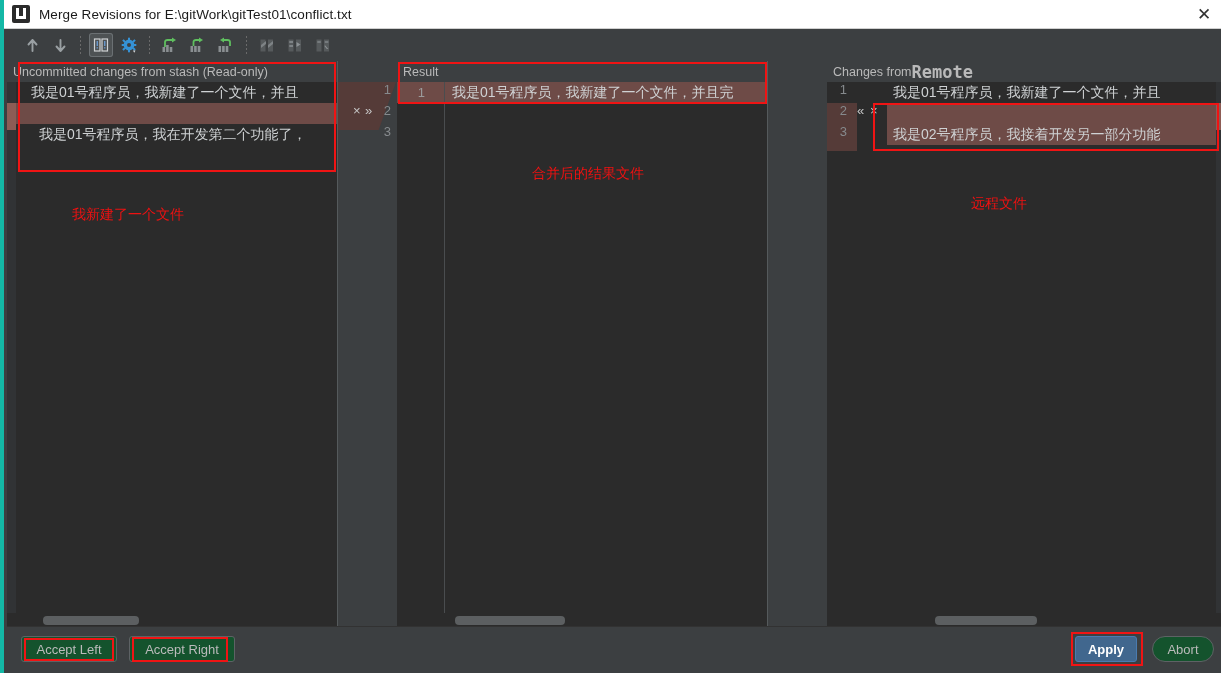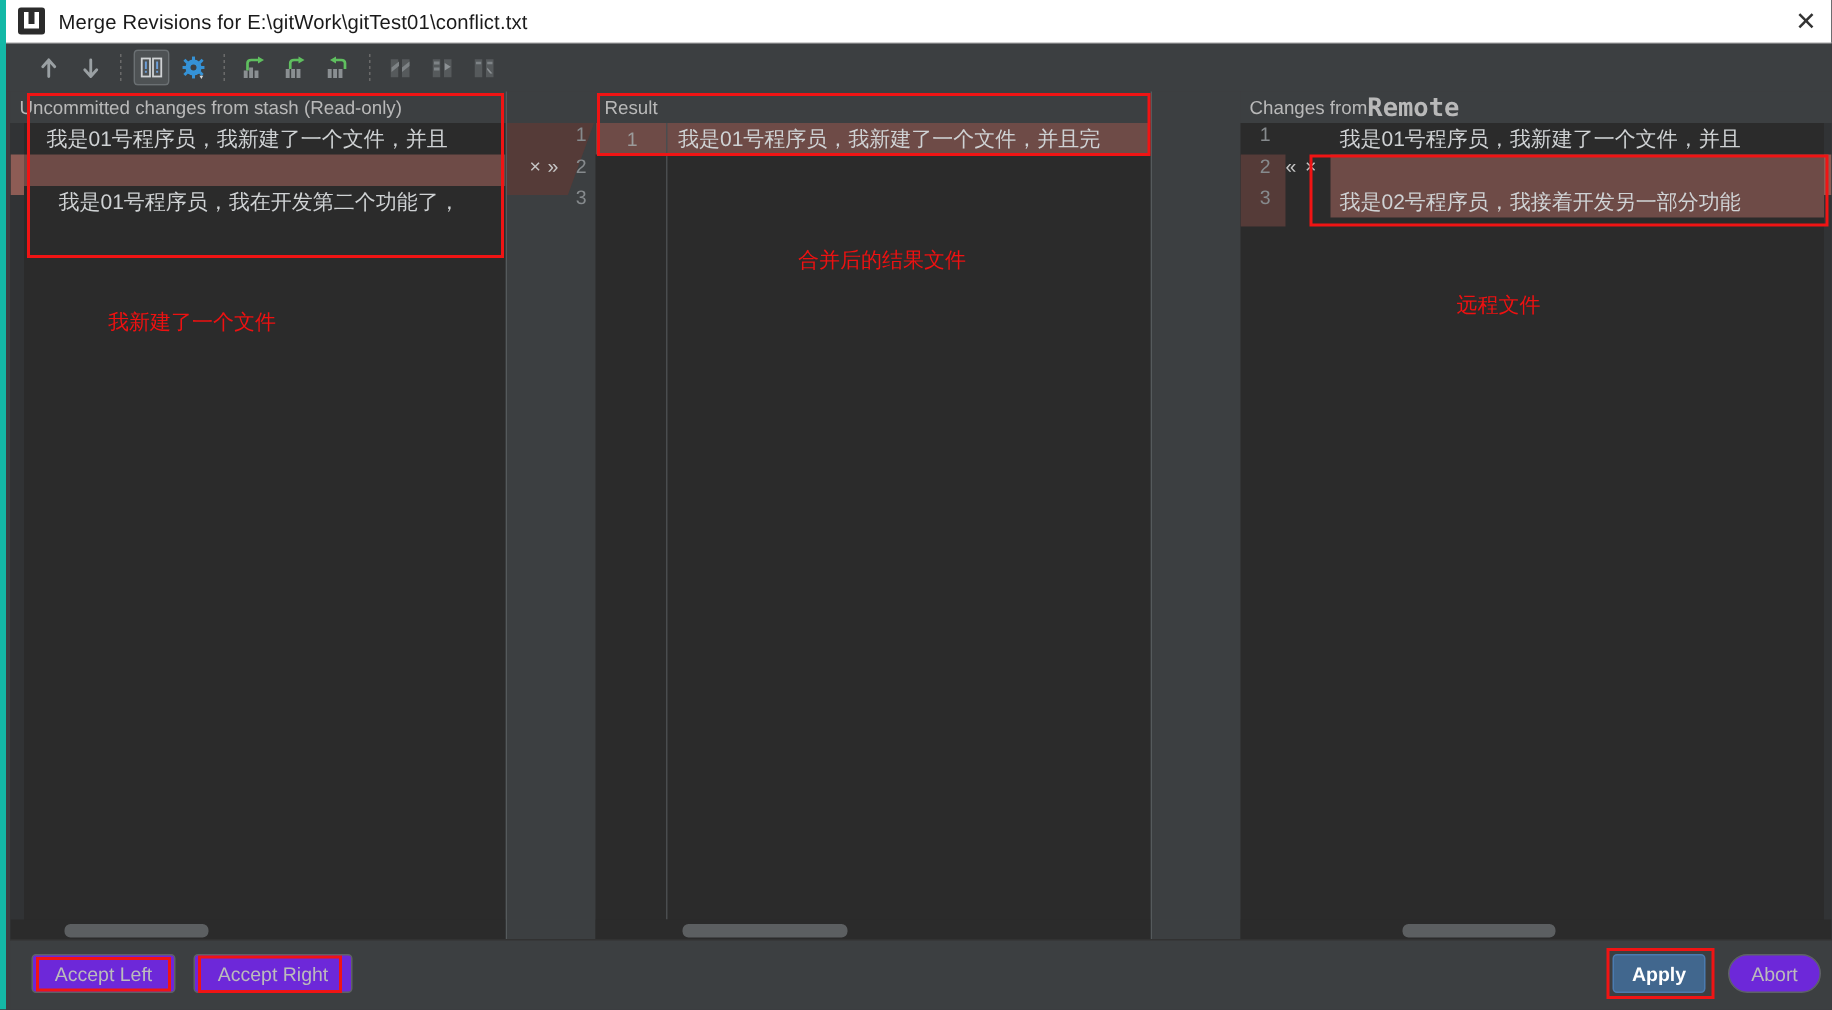--- a/index.html
+++ b/index.html
@@ -78,21 +78,21 @@
   .divider{width:1px;background:#555a5c;}
 
   
   .anno{position:absolute;color:#ee1111;font-size:14px;
     font-family:"DejaVu Sans","Liberation Sans",sans-serif;white-space:nowrap;}
   .rbox{position:absolute;border:2px solid #f01414;box-sizing:border-box;pointer-events:none;}
 
   
   .bottom{position:absolute;left:3px;bottom:0;width:1218px;height:46px;background:#3c3f41;
     border-top:1px solid #323232;}
-  .btn{position:absolute;top:9px;height:26px;background:#6d28d9;border:1px solid #5e6265;
+  .btn{position:absolute;top:9px;height:26px;background:#14532d;border:1px solid #5e6265;
     border-radius:3px;color:#bbbbbb;font-size:13px;display:flex;align-items:center;justify-content:center;
     box-sizing:border-box;}
   .btn.primary{background:#41678e;border-color:#4a7bb0;color:#ffffff;font-weight:bold;}
 </style>
 </head>
 <body>
 
 <div class="window">
 
   <div class="titlebar">

